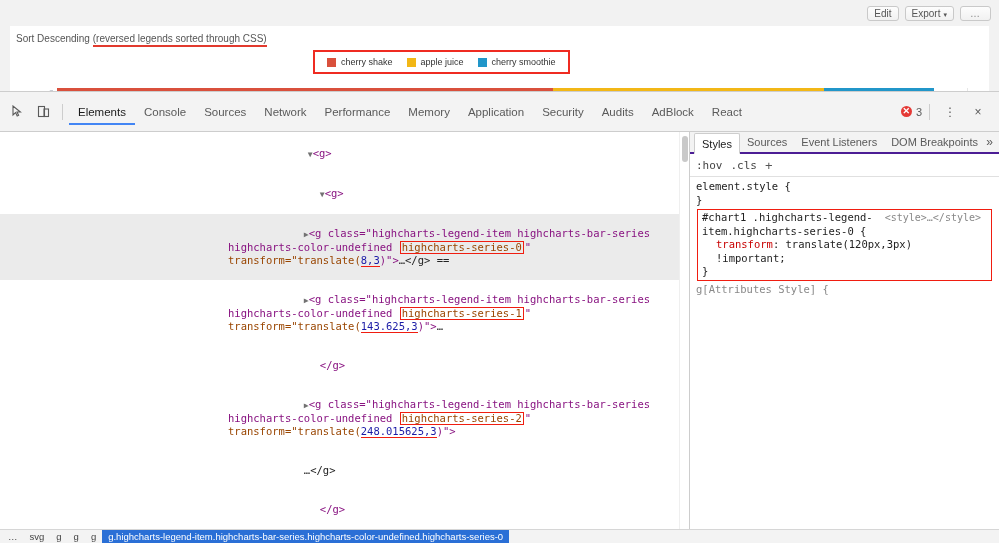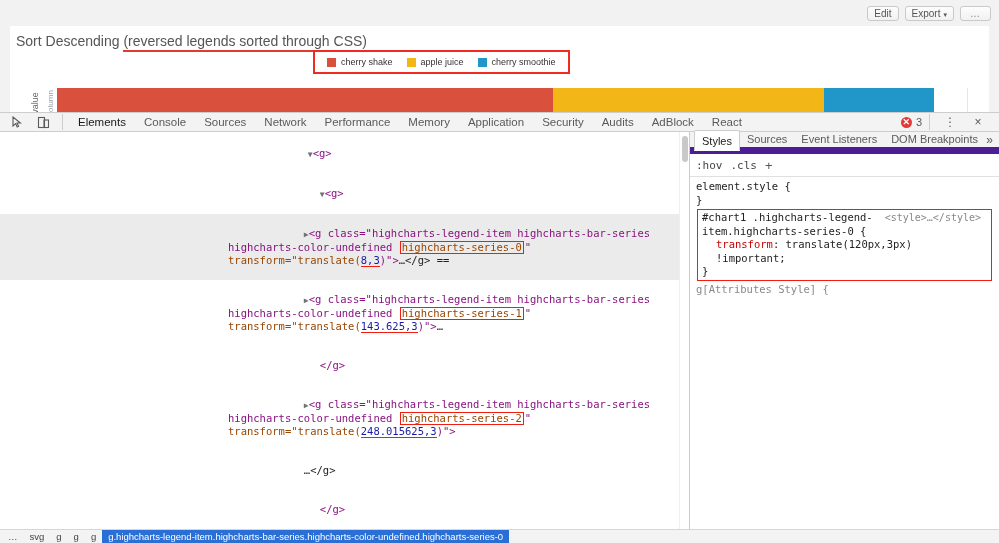--- a/index.html
+++ b/index.html
@@ -31,21 +31,21 @@
   }
   .hbtn.dots{padding:0 9px;color:#888;letter-spacing:1px;}
   .caret{font-size:7px;line-height:7px;position:relative;top:1px;}
 
   
   .chart-block{
     background:#fff;margin:0 10px 6px 10px;position:relative;
     height:153px;box-sizing:border-box;
   }
   .chart-subtitle{
-    position:absolute;left:6px;top:7px;font-size:14px;color:#555;
+    position:absolute;left:6px;top:7px;font-size:10px;color:#555;
     white-space:nowrap;
   }
   .chart-subtitle .underlined{
     border-bottom:2px solid #e23a2e;padding-bottom:1px;
   }
 
   
   .legend{
     position:absolute;top:24px;border:2px solid #ef2b21;background:#fff;
     display:flex;align-items:center;gap:14px;
@@ -74,21 +74,21 @@
     position:absolute;left:28px;top:50%;transform:translateY(-50%) rotate(-90deg);
     font-size:8px;color:#9aa0ad;white-space:nowrap;transform-origin:center;
   }
 
   
   .devtools{
     flex:1;border-top:1px solid #cdcdcd;background:#fff;display:flex;flex-direction:column;
     font-family:"Liberation Sans", sans-serif;
   }
   .dt-tabbar{
-    height:19px;display:flex;align-items:center;border-bottom:1px solid #cdcdcd;
+    height:40px;display:flex;align-items:center;border-bottom:1px solid #cdcdcd;
     background:#f3f3f3;box-sizing:border-box;padding:0 4px;
   }
   .dt-icon{
     width:26px;height:26px;display:flex;align-items:center;justify-content:center;
     color:#5a5a5a;cursor:pointer;
   }
   .dt-sep{width:1px;height:16px;background:#cdcdcd;margin:0 6px;}
   .dt-tab{
     font-size:11.5px;color:#5a5a5a;padding:0 9px;height:26px;line-height:26px;
     cursor:pointer;white-space:nowrap;
@@ -140,21 +140,21 @@
   }
   .crumb{padding:0 6px;line-height:13px;white-space:nowrap;cursor:pointer;}
   .crumb.sel{background:#2a6fd6;color:#fff;}
 
   
   .styles-pane{
     width:309px;border-left:1px solid #cdcdcd;display:flex;flex-direction:column;
     background:#fff;min-width:0;
   }
   .sp-tabbar{
-    height:22px;display:flex;align-items:center;border-bottom:7px solid #4c1d95;
+    height:22px;display:flex;align-items:center;border-bottom:2px solid #4c1d95;
     background:#f3f3f3;box-sizing:border-box;padding-left:4px;
   }
   .sp-tab{font-size:11px;color:#5a5a5a;padding:0 7px;height:21px;line-height:21px;cursor:pointer;white-space:nowrap;}
   .sp-tab.active{background:#fff;color:#1a1a1a;border:1px solid #cdcdcd;border-bottom:1px solid #fff;border-radius:2px 2px 0 0;height:21px;line-height:20px;box-sizing:border-box;position:relative;top:1px;}
   .sp-more{margin-left:auto;padding-right:6px;color:#5a5a5a;font-size:12px;cursor:pointer;}
 
   .sp-filterbar{
     height:23px;display:flex;align-items:center;border-bottom:1px solid #e0e0e0;
     padding:0 6px;box-sizing:border-box;gap:8px;
   }

